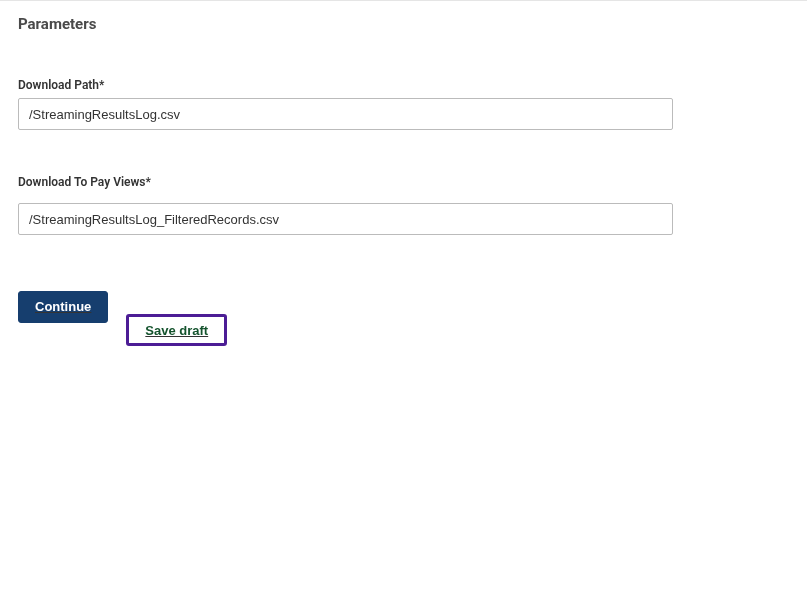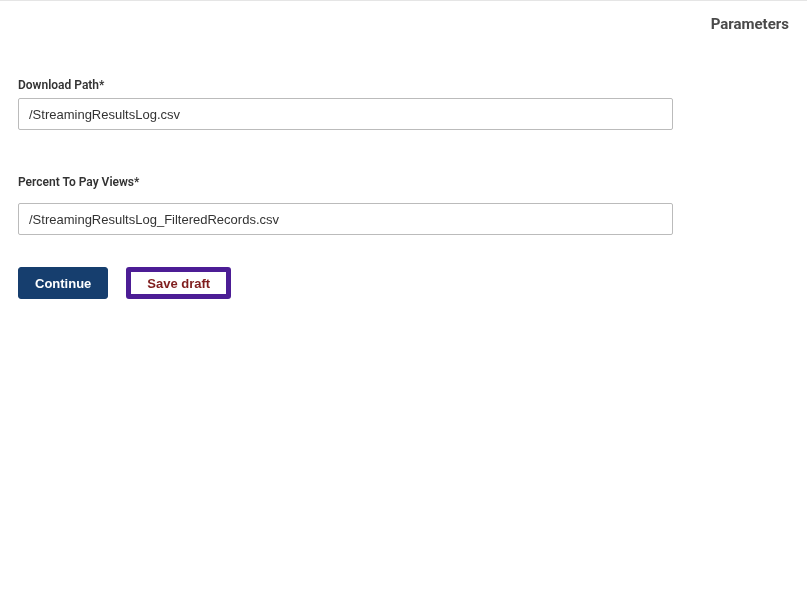--- a/index.html
+++ b/index.html
@@ -15,21 +15,20 @@
     height: 604px;
     border-top: 1px solid #e5e5e5;
     padding: 14px 18px 0 18px;
     position: relative;
   }
   .section-title {
     font-size: 15px;
     font-weight: 700;
     color: #4a4a4a;
     margin: 0 0 18px 0;
-    text-align: right;
   }
   .field {
     margin-bottom: 14px;
   }
   .field-label {
     display: block;
     font-size: 12px;
     font-weight: 600;
     color: #333;
     margin-bottom: 6px;
@@ -44,57 +43,59 @@
     font-size: 13px;
     color: #333;
     outline: none;
     background: #fff;
   }
   .button-row {
     margin-top: 32px;
     display: flex;
     gap: 18px;
     align-items: center;
+    text-decoration: underline;
   }
   .btn {
     height: 32px;
     padding: 0 16px;
     font-size: 13px;
     font-weight: 600;
     border-radius: 3px;
     cursor: pointer;
     display: inline-flex;
     align-items: center;
     justify-content: center;
   }
   .btn-primary {
     background: #163e6e;
     color: #ffffff;
     border: 1px solid #163e6e;
   }
   .btn-secondary {
     background: #ffffff;
-    color: #7f1d1d;
-    border: 5px solid #4c1d95;
+    color: #14532d;
+    border: 3px solid #4c1d95;
+    margin-top: 47px;
   }
 </style>
 </head>
 <body>
 
 <div class="page">
 
   <h2 class="section-title">Parameters</h2>
 
   <div class="field">
     <label class="field-label">Download Path*</label>
     <input type="text" class="text-input" value="/StreamingResultsLog.csv" style="">
   </div>
 
   <div class="field">
-    <label class="field-label">Percent To Pay Views*</label>
+    <label class="field-label">Download To Pay Views*</label>
   </div>
 
   <div class="field">
     <input type="text" class="text-input" value="/StreamingResultsLog_FilteredRecords.csv" style="">
   </div>
 
   <div class="button-row">
     <button class="btn btn-primary">Continue</button>
     <button class="btn btn-secondary">Save draft</button>
   </div>

